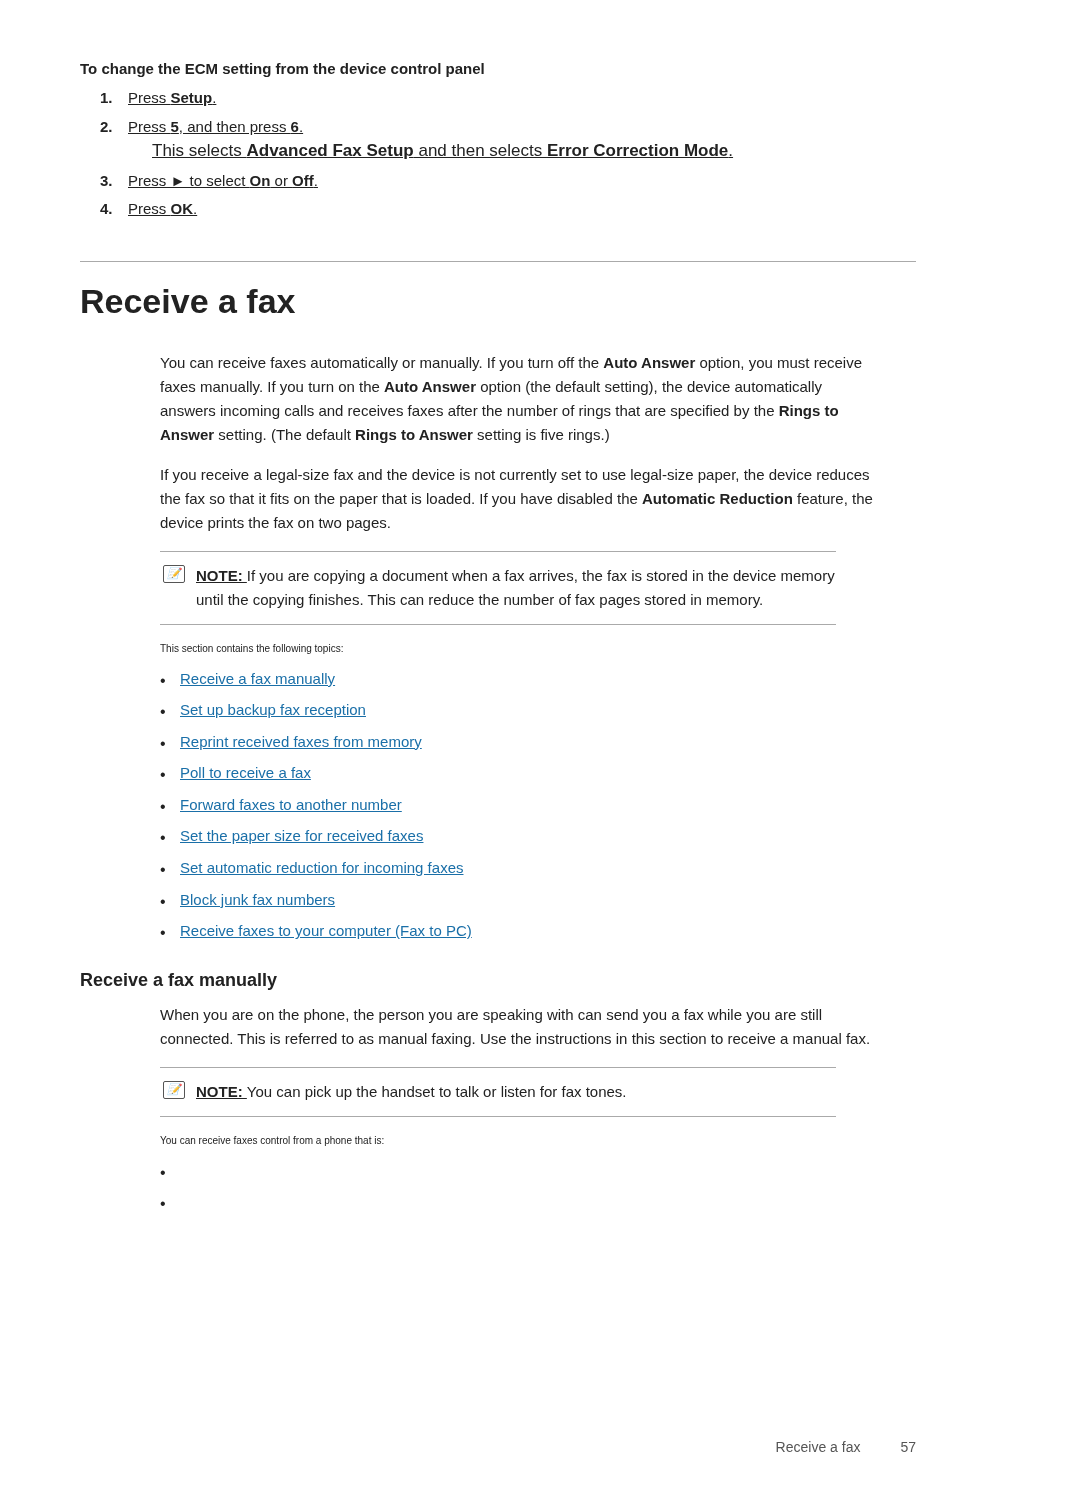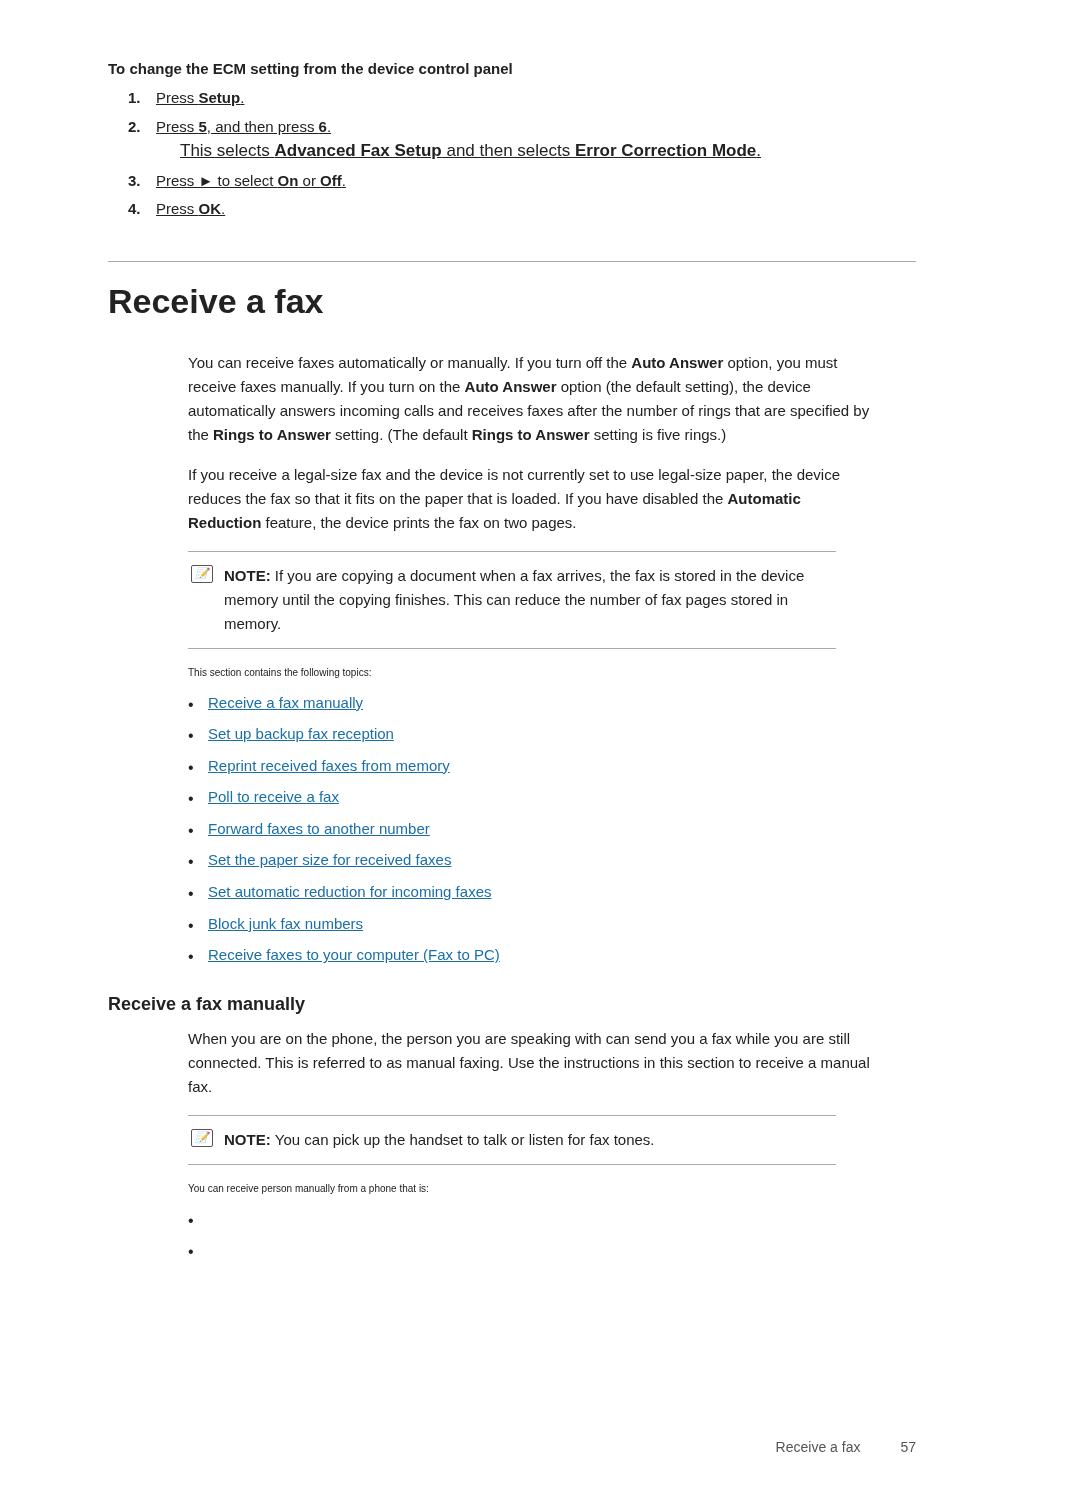--- a/index.html
+++ b/index.html
@@ -14,21 +14,21 @@
       font-size: 15px;
       color: #222222;
       width: 1080px;
       min-height: 1495px;
       position: relative;
     }
 
     .page-container {
       width: 996px;
       min-height: 1495px;
-      padding: 60px 80px 80px 108px;
+      padding: 60px 80px 80px 80px;
       position: relative;
     }
 
     .ecm-section {
       margin-bottom: 40px;
     }
 
     .ecm-heading {
       font-weight: bold;
       font-size: 15px;
@@ -123,20 +123,21 @@
     }
 
     .note-text {
       font-size: 15px;
       line-height: 1.6;
       flex: 1;
     }
 
     .note-label {
       font-weight: bold;
+      text-decoration: underline;
     }
 
     .section-intro {
       font-size: 10px;
       line-height: 1.6;
       margin-bottom: 10px;
       margin-left: 80px;
     }
 
     .topics-list {
@@ -320,21 +321,21 @@
 
     <div class="note-box">
       <div class="note-icon">
         <div class="note-icon-img">📝</div>
       </div>
       <div class="note-text">
         <span class="note-label">NOTE:&nbsp;</span>You can pick up the handset to talk or listen for fax tones.
       </div>
     </div>
 
-    <p class="section-intro">You can receive person manually from a phone that is:</p>
+    <p class="section-intro">You can receive faxes control from a phone that is:</p>
 
     <ul class="bullet-list">
       <li>
         <span class="bullet-dot">•</span>
       </li>
       <li>
         <span class="bullet-dot">•</span>
       </li>
     </ul>
   </div>

